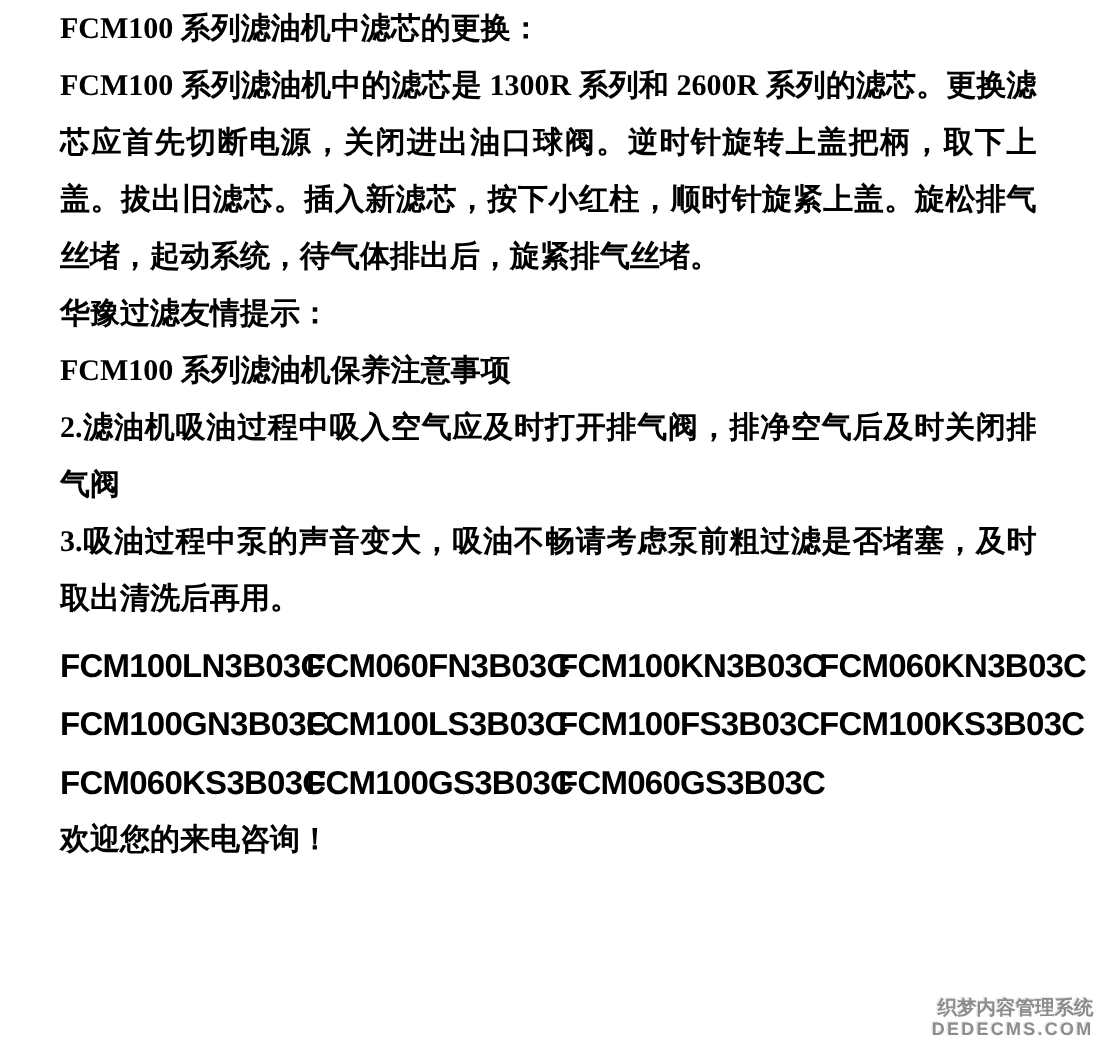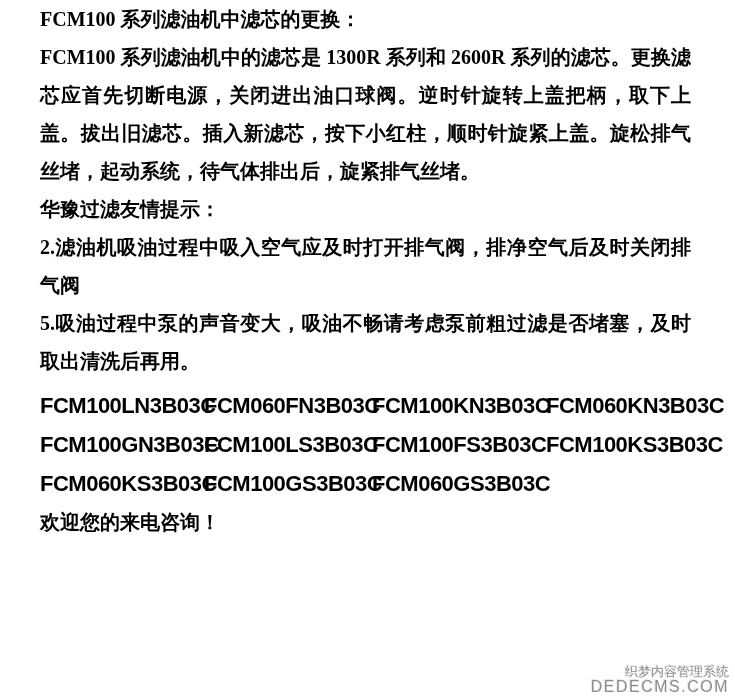--- a/index.html
+++ b/index.html
@@ -47,43 +47,44 @@
     font-weight: bold;
     line-height: 38px;
     color: var(--text-color, #000000);
   }
   .watermark {
     position: absolute;
     right: 6px;
     bottom: 6px;
     text-align: right;
     font-family: "Liberation Sans", sans-serif;
-    font-weight: normal;
+    font-weight: bold;
     color: var(--wm-color, #8c8c8c);
     text-shadow: 1px 1px 0 #ffffff, -1px -1px 0 #e6e6e6;
     line-height: 15px;
   }
   .watermark .cn {
     font-size: 13px;
   }
   .watermark .domain {
-    font-size: 16px;
+    font-size: 12px;
     letter-spacing: 1.5px;
   }
 </style>
 </head>
 <body>
 
 <div class="page" style="--page-bg: #ffffff; --text-color: #000000; --wm-color: #8c8c8c;">
   <div class="content">
     <p class="body-text">FCM100 系列滤油机中滤芯的更换：</p>
     <p class="body-text">FCM100 系列滤油机中的滤芯是 1300R 系列和 2600R 系列的滤芯。更换滤芯应首先切断电源，关闭进出油口球阀。逆时针旋转上盖把柄，取下上盖。拔出旧滤芯。插入新滤芯，按下小红柱，顺时针旋紧上盖。旋松排气丝堵，起动系统，待气体排出后，旋紧排气丝堵。</p>
     <p class="body-text">华豫过滤友情提示：</p>
+    <p class="body-text">FCM100 系列滤油机保养注意事项</p>
     <p class="body-text">2.滤油机吸油过程中吸入空气应及时打开排气阀，排净空气后及时关闭排气阀</p>
-    <p class="body-text">5.吸油过程中泵的声音变大，吸油不畅请考虑泵前粗过滤是否堵塞，及时取出清洗后再用。</p>
+    <p class="body-text">3.吸油过程中泵的声音变大，吸油不畅请考虑泵前粗过滤是否堵塞，及时取出清洗后再用。</p>
 
     <div class="model-grid">
       <span>FCM100LN3B03C</span>
       <span>FCM060FN3B03C</span>
       <span>FCM100KN3B03C</span>
       <span>FCM060KN3B03C</span>
       <span>FCM100GN3B03C</span>
       <span>FCM100LS3B03C</span>
       <span>FCM100FS3B03C</span>
       <span>FCM100KS3B03C</span>

